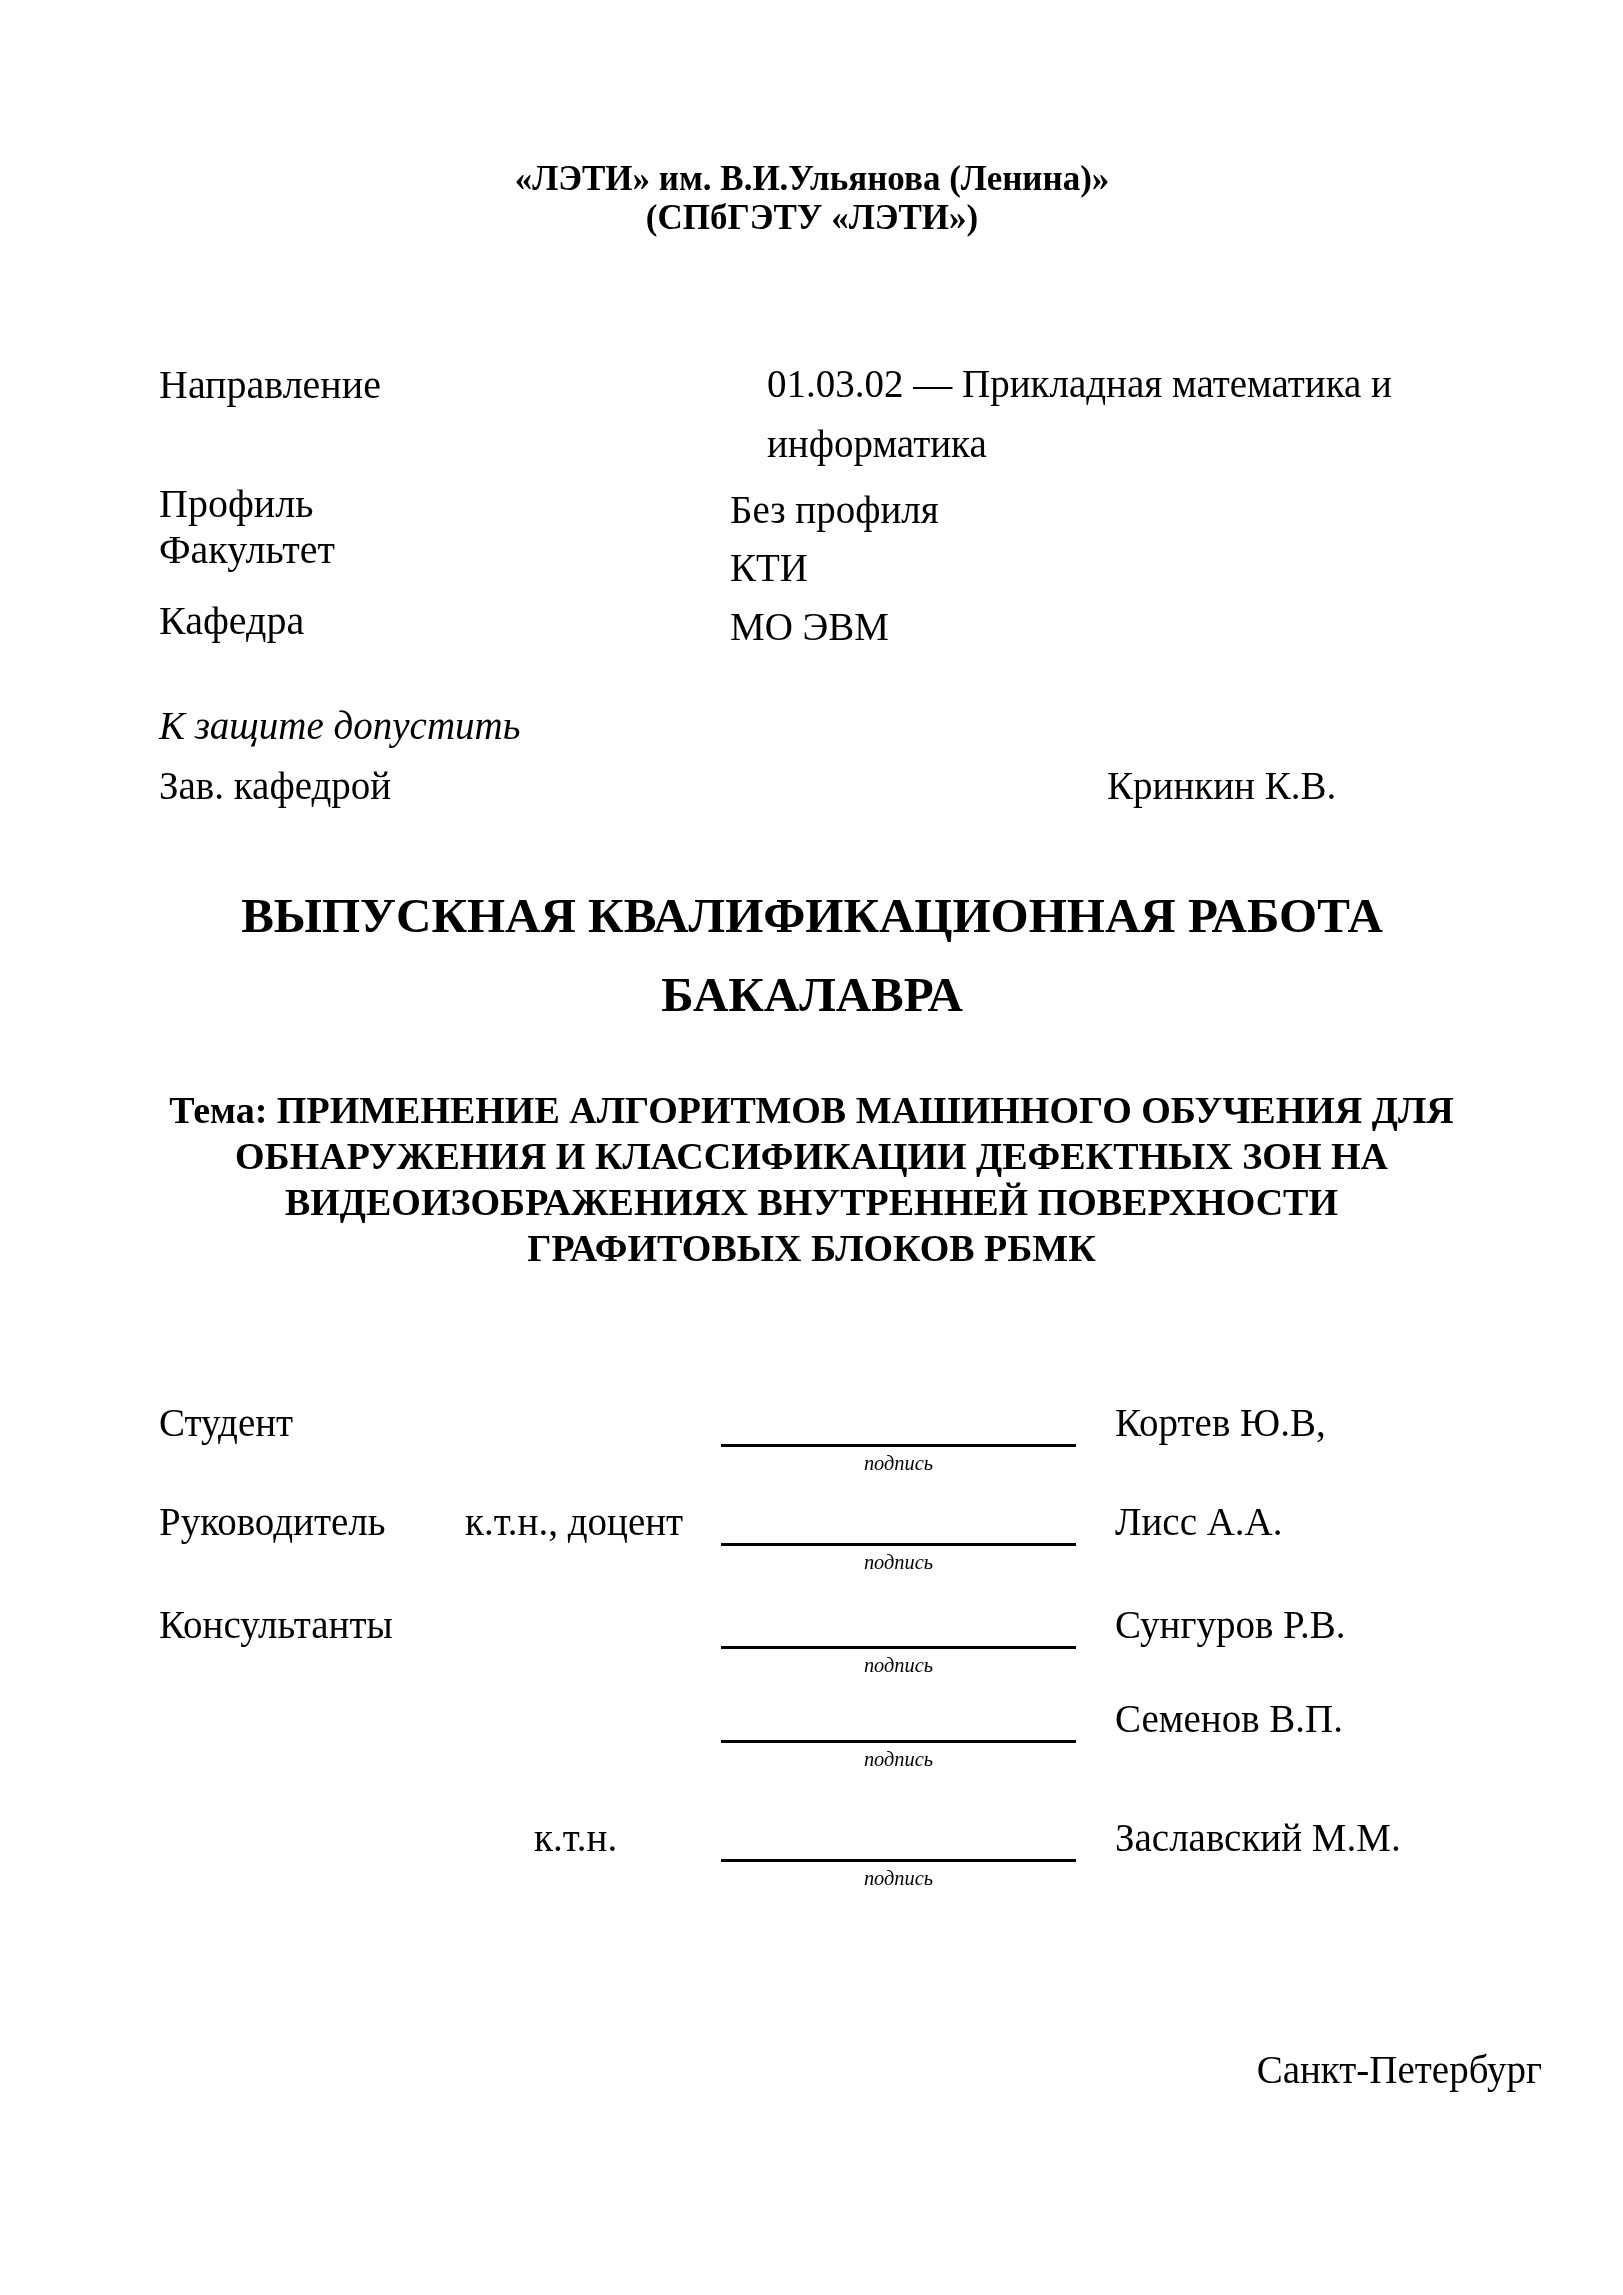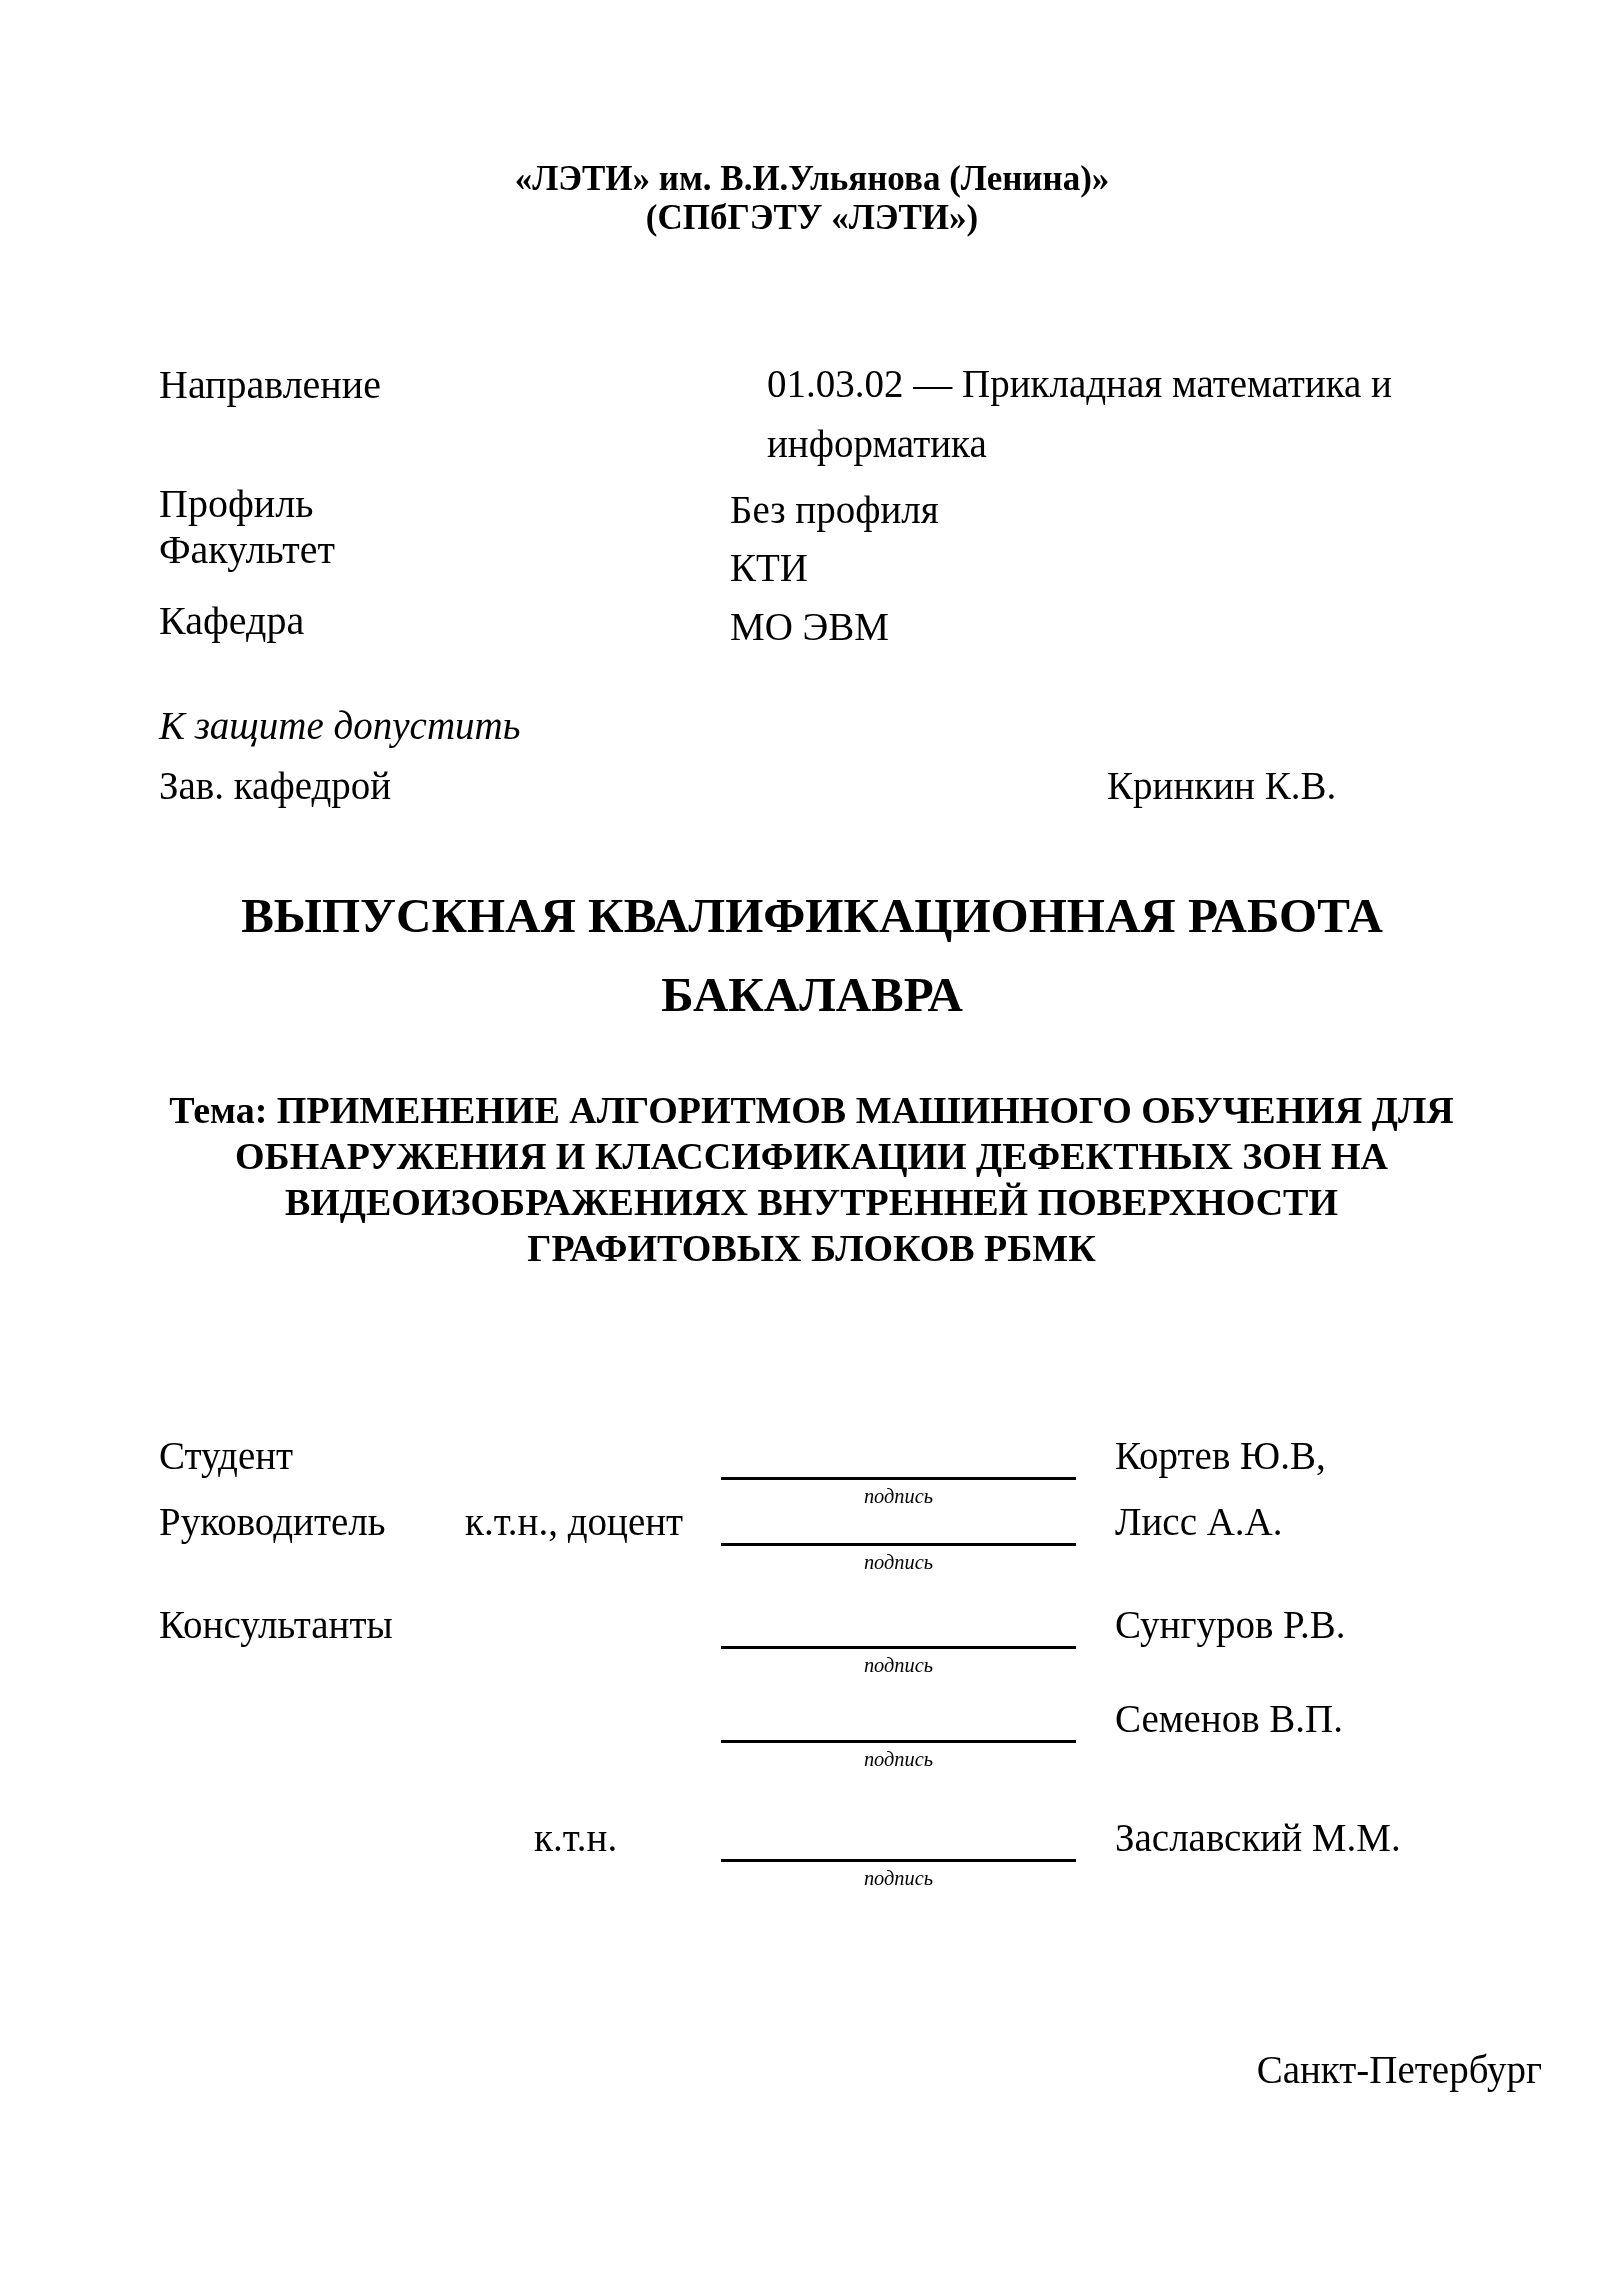--- a/index.html
+++ b/index.html
@@ -101,21 +101,21 @@
     line-height: 46px;
   }
 
   
   .sig-row {
     position: absolute;
     left: 0;
     width: 1623px;
     height: 94px;
   }
-  .sig-row-1 { top: 1400px; margin-top: 33px; }
+  .sig-row-1 { top: 1400px; }
   .sig-row-2 { top: 1499px; }
   .sig-row-3 { top: 1602px; }
   .sig-row-4 { top: 1696px; }
   .sig-row-5 { top: 1815px; }
 
   .sig-role {
     position: absolute;
     left: 159px;
     top: 0;
     white-space: nowrap;

